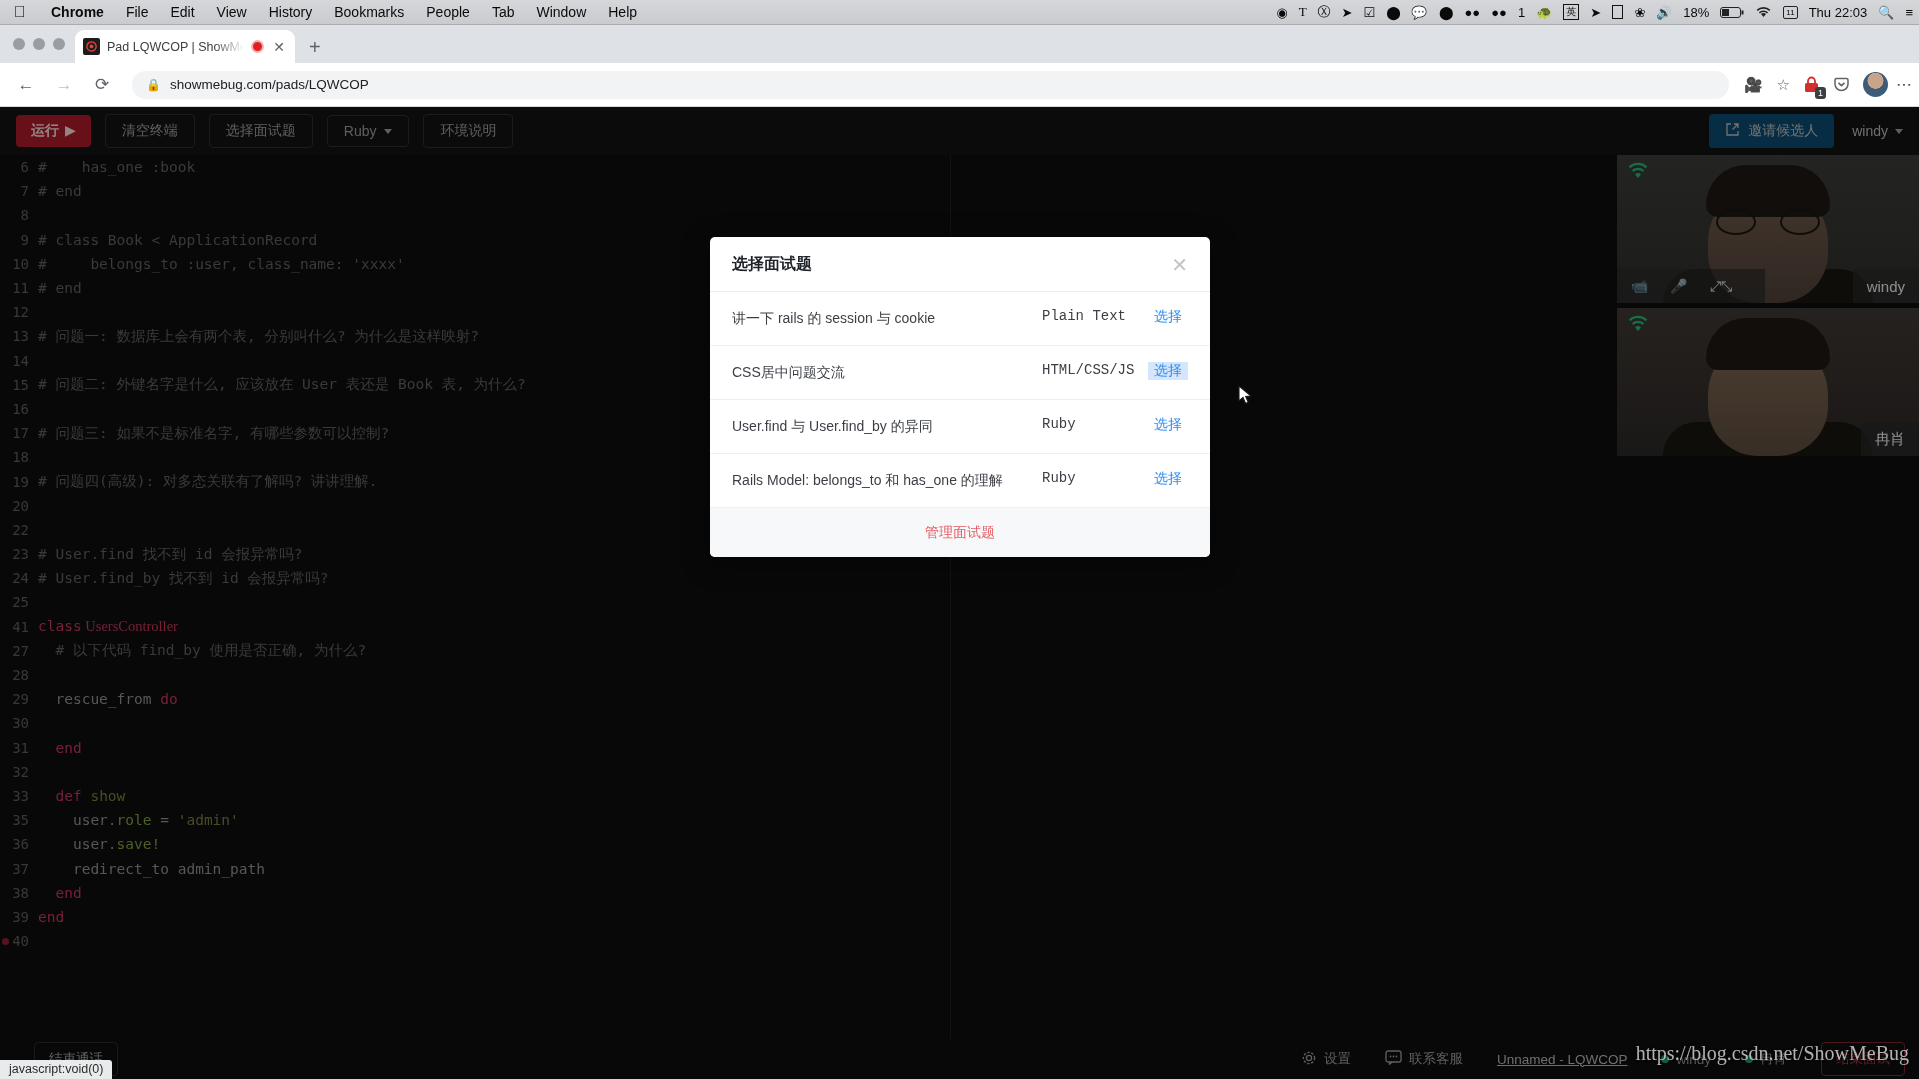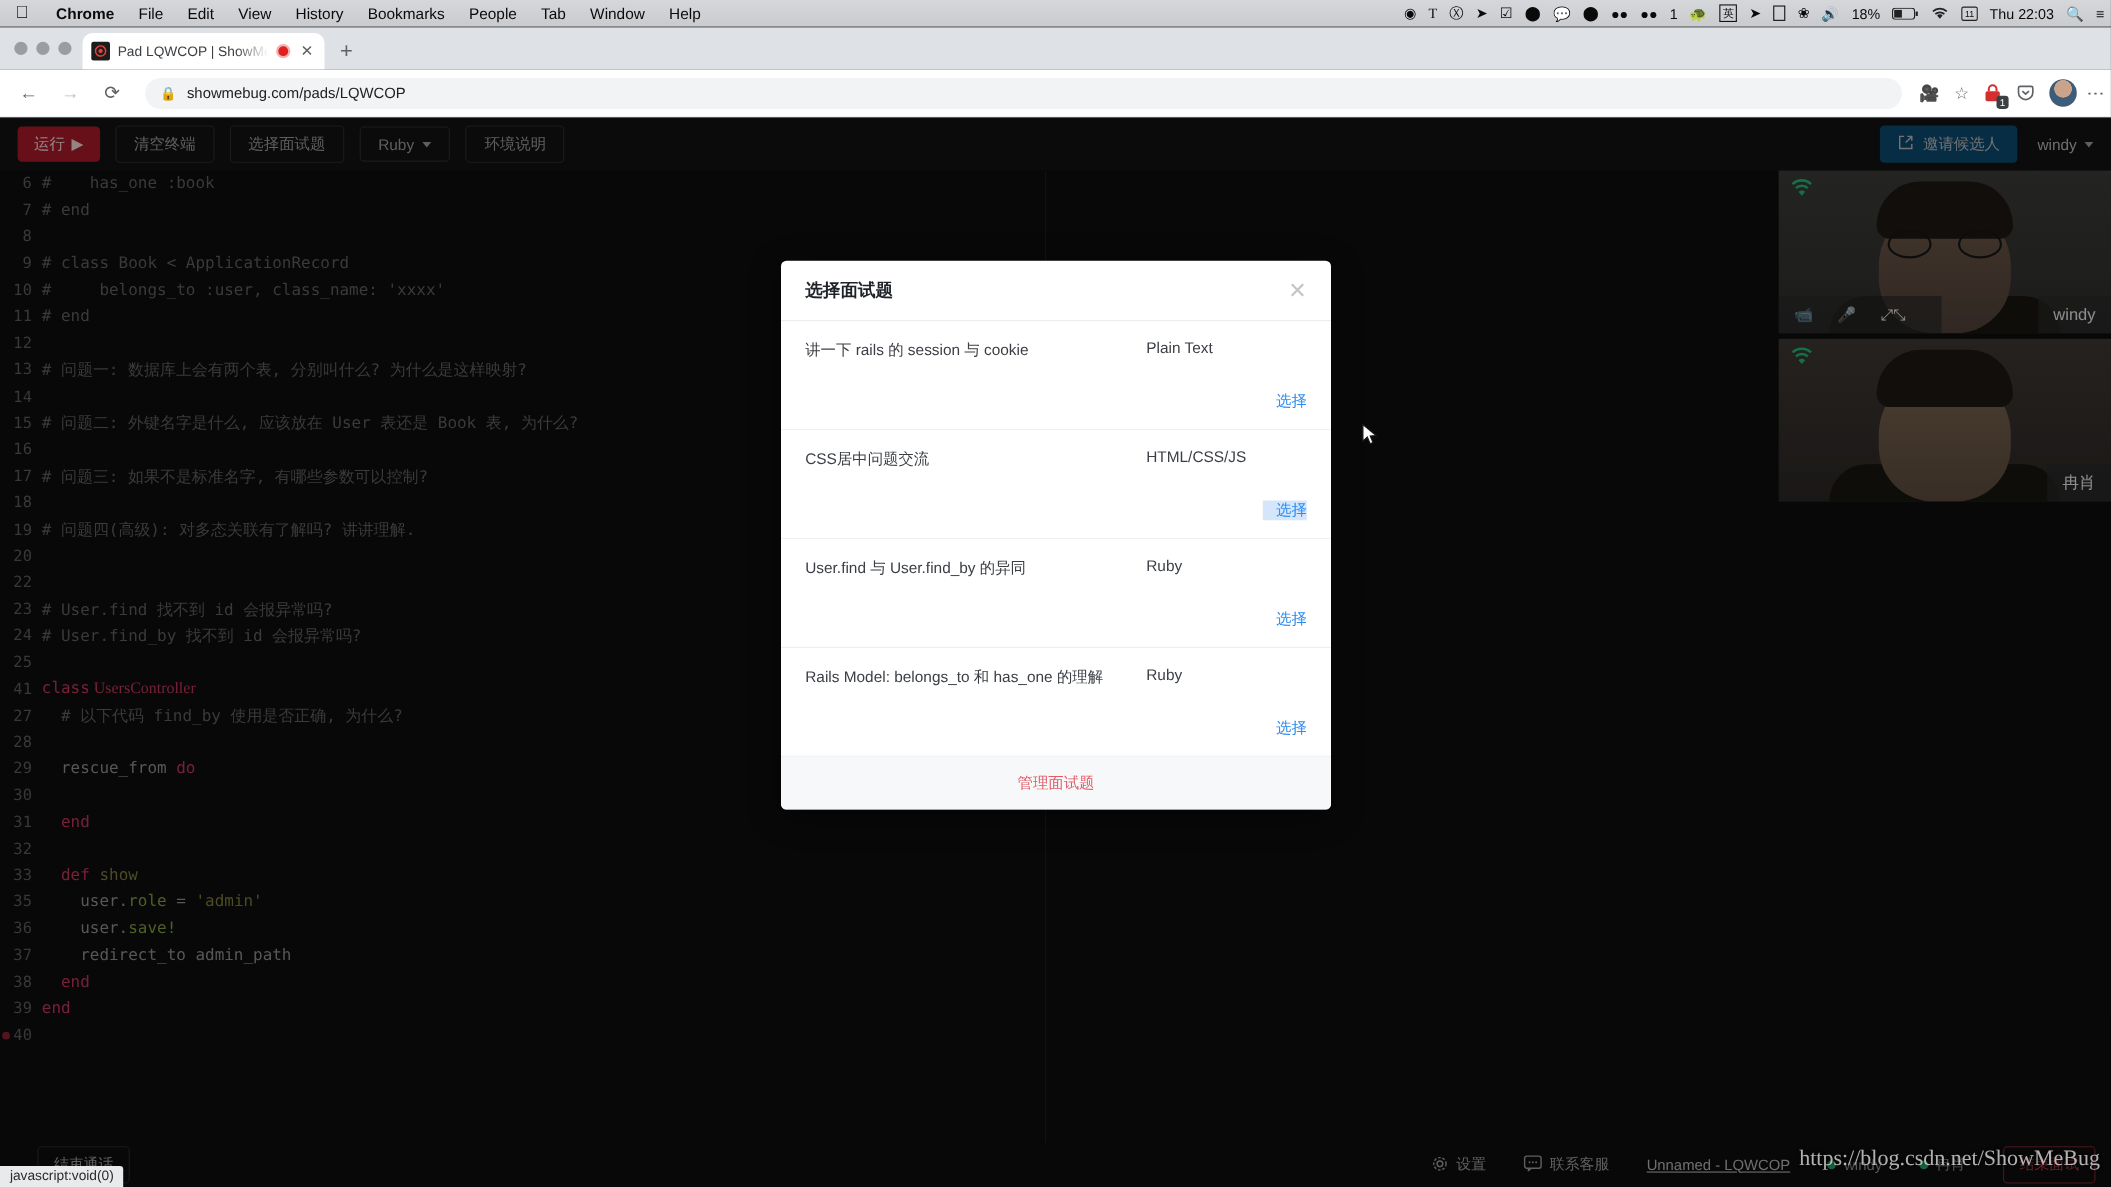--- a/index.html
+++ b/index.html
@@ -83,21 +83,21 @@
     position: relative;
     height: calc(1079px - 25px - 38px - 44px);
     background: #0d0d0d; color: #cfcfcf;
   }
   .apptoolbar {
     height: 48px; display: flex; align-items: center; padding: 0 16px; gap: 14px;
     background: #121212; position: relative;
   }
   .btn-run {
     background: #a61b29; color: #f0d7d7; border-radius: 4px;
-    padding: 7px 15px; font-size: 14px; display: flex; align-items: flex-start; gap: 6px;
+    padding: 7px 15px; font-size: 14px; display: flex; align-items: flex-start; gap: 6px; font-weight: bold;
   }
   .btn-ghost {
     border: 1px solid #2e2e2e; border-radius: 4px; padding: 7px 16px;
     font-size: 14px; color: #9a9a9a; background: transparent;
     display: flex; align-items: center; gap: 8px;
   }
   .caret { border-left: 4.5px solid transparent; border-right: 4.5px solid transparent; border-top: 5px solid #9a9a9a; display: inline-block; }
   .toolbar-right { position: absolute; right: 16px; display: flex; align-items: center; gap: 18px; }
   .btn-invite { background: #0c4a6e; border-radius: 4px; padding: 8px 16px; font-size: 14px; color: #b9b9b9; display: flex; align-items: center; gap: 8px; }
   .user-menu { font-size: 14px; color: #b4b4b4; display: flex; align-items: center; gap: 7px; }
@@ -191,22 +191,22 @@
     padding: 17px 22px 16px 22px; border-bottom: 1px solid #ececec;
     display: flex; align-items: center; justify-content: space-between;
   }
   .modal-title { font-size: 16px; font-weight: bold; color: #1f2329; }
   .modal-close { color: #c4c4c4; font-size: 20px; line-height: 1; }
   .qrow {
     display: flex; align-items: flex-start; padding: 16px 22px;
     border-bottom: 1px solid #efefef; font-size: 14px; color: #3b3f45;
   }
   .qrow .qname { flex: 1 1 auto; line-height: 1.5; padding-right: 14px; }
-  .qrow .qlang { width: 106px; flex: 0 0 auto; color: #3b3f45; }
-  .qrow .qaction { width: 40px; flex: 0 0 auto; text-align: right; color: #2d8cf0; position: relative; margin-top: 48px; }
+  .qrow .qlang { width: 106px; flex: 0 0 auto; color: #3b3f45; font-family: Liberation Mono, monospace; }
+  .qrow .qaction { width: 40px; flex: 0 0 auto; text-align: center; color: #2d8cf0; position: relative; }
   .qrow.hovered .qaction { background: #d5e6fb; }
   .modal-foot { background: #f7f8f9; text-align: center; padding: 15px 0; }
   .modal-foot .manage { color: #e35b64; font-size: 14px; }
   .cursor-arrow { position: absolute; left: 1238px; top: 278px; z-index: 30; width: 18px; height: 22px; }
 </style>
 </head>
 <body>
 
 <div class="macbar">
   <span class="apple"></span>

